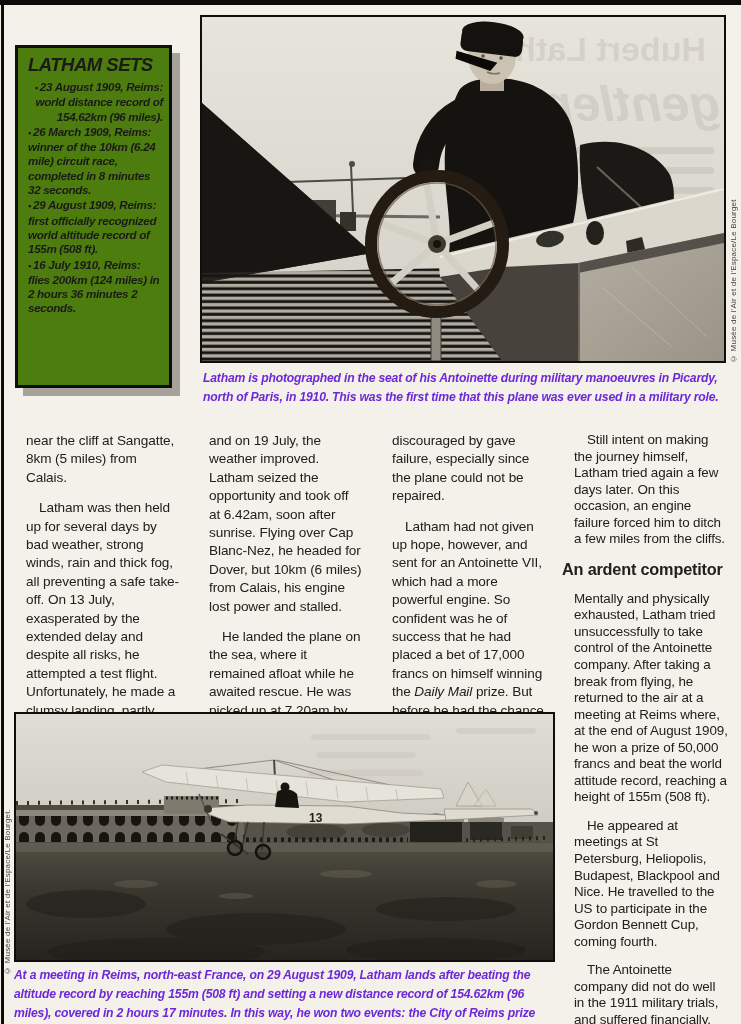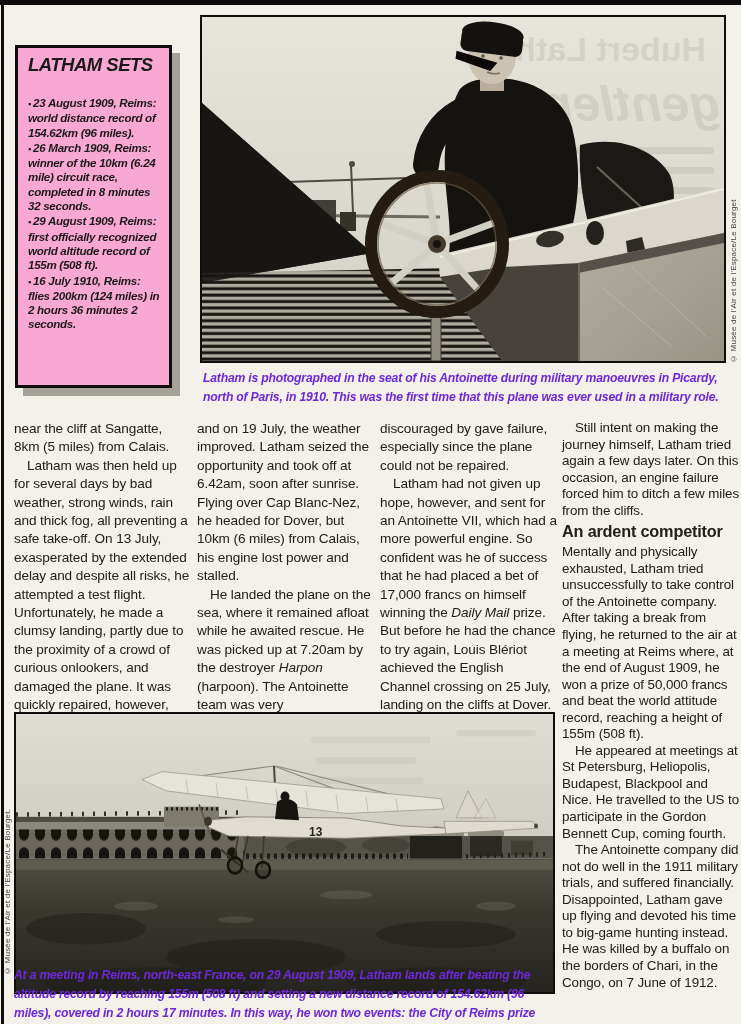--- a/index.html
+++ b/index.html
@@ -7,58 +7,58 @@
     position:relative; width:741px; height:1024px; margin:0 auto;
     background:#f3f1ea; overflow:hidden;
     font-family:"Liberation Sans", sans-serif; color:#1b1a18;
   }
   .top-bar { position:absolute; left:0; top:0; width:741px; height:5px; background:#0d0c0a; }
   .left-rule { position:absolute; left:1px; top:5px; width:3px; height:1019px; background:#0d0c0a; }
 
   
   .sidebar-box {
     position:absolute; left:15px; top:45px; width:157px; height:343px; box-sizing:border-box;
-    border:3px solid #0f0e0c; background:#f9a8d4; box-shadow:8px 8px 0 #a6a29a;
+    border:3px solid #0f0e0c; background:#4d7c0f; box-shadow:8px 8px 0 #a6a29a;
     padding:7px 6px 0 10px; overflow:hidden;
   }
   .sidebar-title {
     font-weight:bold; font-style:italic; font-size:18.5px; line-height:20px; letter-spacing:-0.5px;
   }
   .record-item {
     margin:0; margin-top:1px; font-weight:bold; font-style:italic;
     font-size:11.6px; line-height:14.3px; letter-spacing:-0.3px;
   }
-  .record-item:first-of-type { margin-top:21px; }
+  .record-item:first-of-type { margin-top:5px;text-align:right; }
   .bullet::before { content:"▪ "; font-size:9px; font-style:normal; }
 
   
   .photo-frame { position:absolute; border:2px solid #0f0e0c; background:#d8d5cd; box-sizing:border-box; }
   .top-photo { left:200px; top:15px; width:526px; height:348px; }
-  .bottom-photo { left:14px; top:712px; width:541px; height:282px; }
+  .bottom-photo { left:14px; top:712px; width:541px; height:250px; }
   .photo-frame svg { display:block; width:100%; height:100%; }
 
   
   .caption {
     position:absolute; font-weight:bold; font-style:italic; color:#6d28d9;
     font-size:12.2px; line-height:19px; letter-spacing:-0.2px;
   }
   .top-caption { left:203px; top:369px; width:537px; }
   .bottom-caption { left:14px; top:966px; width:541px; }
 
   
   .credit {
     position:absolute; writing-mode:vertical-rl; transform:rotate(180deg);
     font-size:8px; color:#45433e; letter-spacing:0.2px; white-space:nowrap;
   }
   .credit-right { left:729px; top:18px; height:345px; }
   .credit-left { left:3px; top:760px; height:215px; }
 
   
   .col { position:absolute; top:420px; width:177px; font-size:13.6px; line-height:18.4px; letter-spacing:-0.1px; color:#21201d; }
-  .col p { margin:0; }
+  .col p { margin:12px; }
   .col p.ind { text-indent:13px; }
   .col1 { left:14px; }
   .col2 { left:197px; }
   .col3 { left:380px; }
   .col4 { left:562px; width:178px; font-size:13.4px; line-height:16.55px; }
   .body-heading { font-weight:bold; font-size:16.3px; letter-spacing:-0.2px; margin:3px 0 3px 0; line-height:19px; }
   .col i { font-style:italic; }
 </style>
 </head>
 <body>

